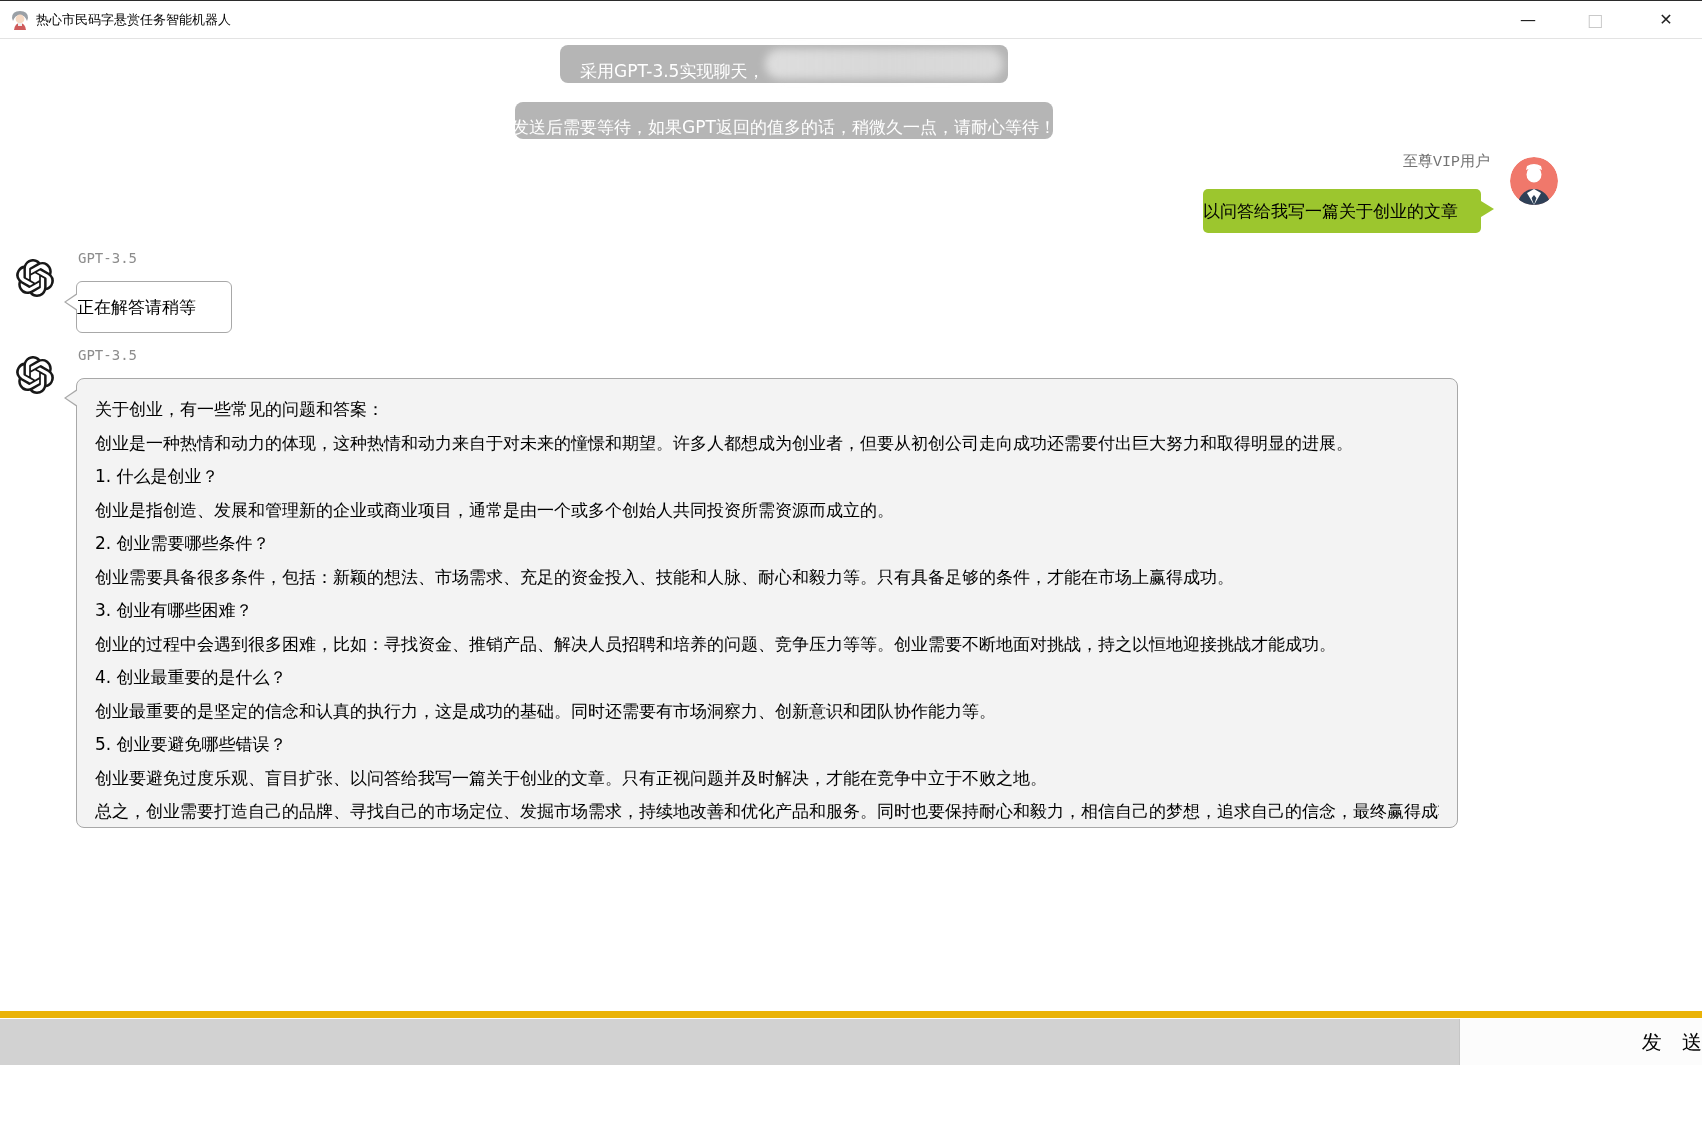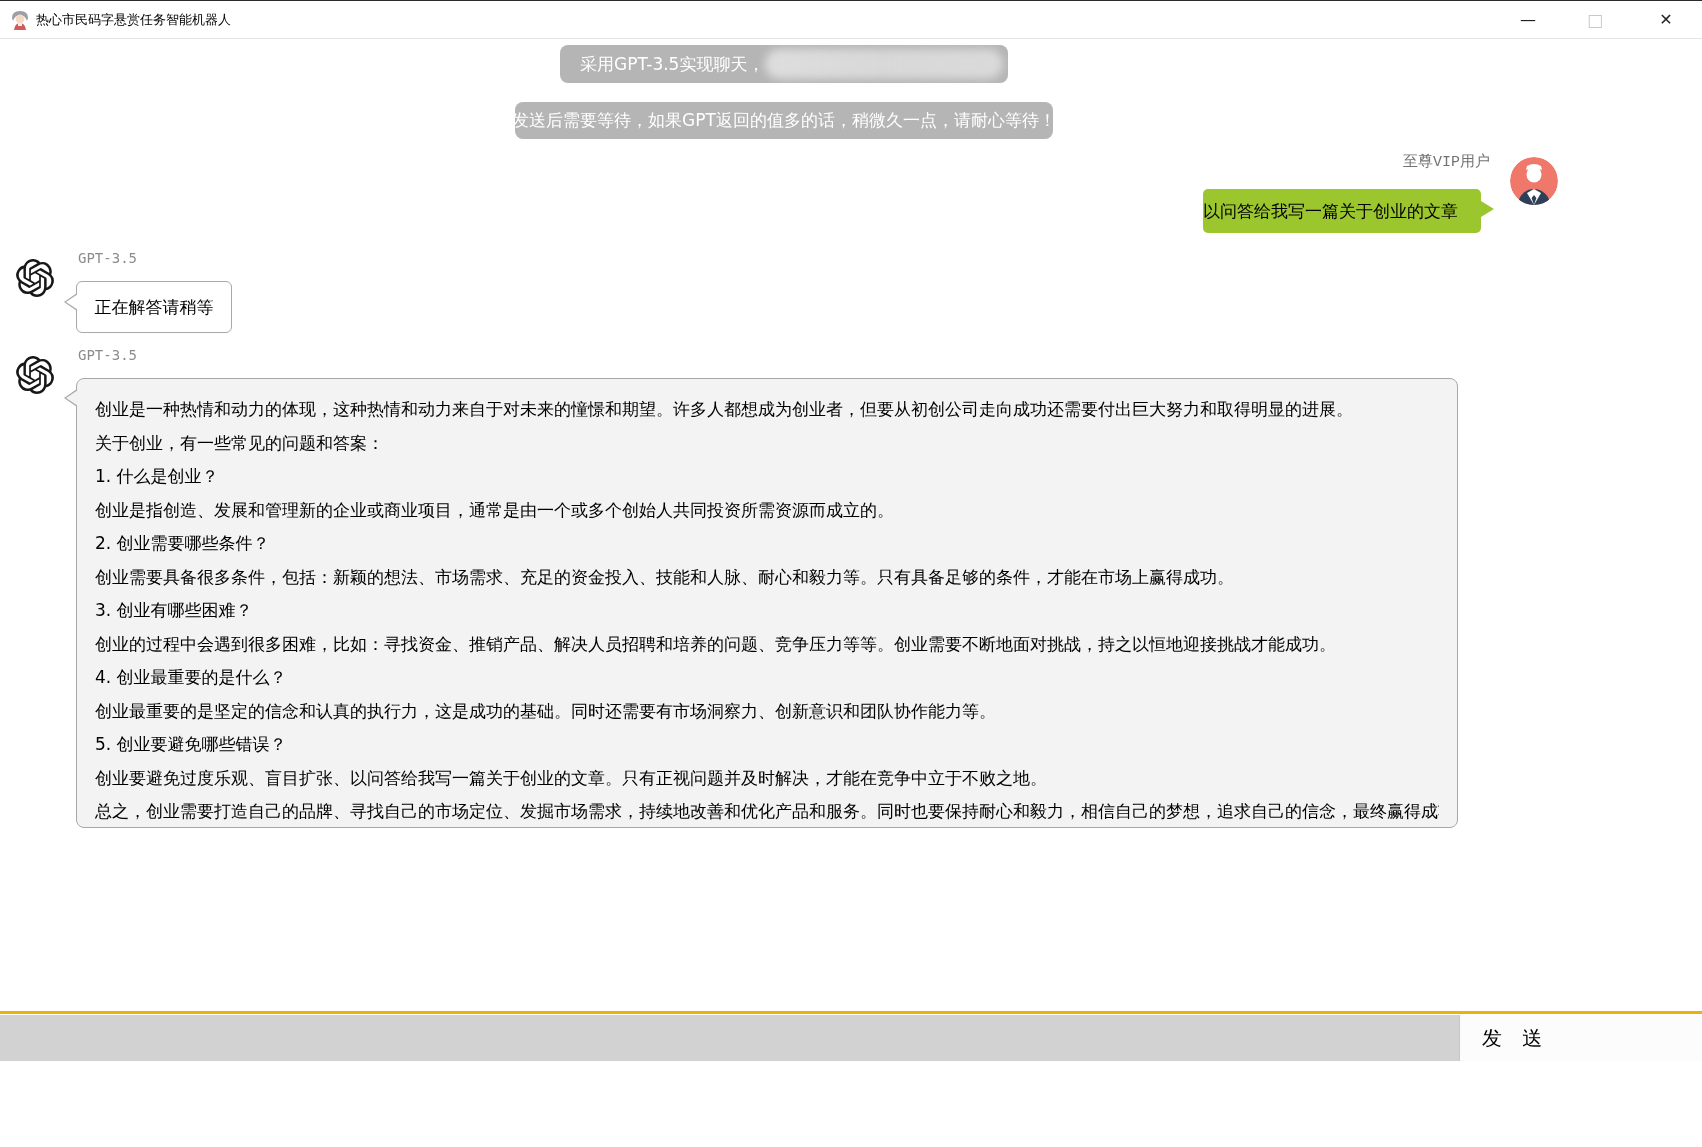--- a/index.html
+++ b/index.html
@@ -26,21 +26,21 @@
     position:absolute; top:0; width:46px; height:38px; text-align:center;
     line-height:38px; cursor:default; user-select:none;
   }
   .ctrl.min   { left:1505px; font-size:16px; color:#222; }
   .ctrl.max   { left:1572px; font-size:17px; color:#c9c9c9; }
   .ctrl.close { left:1643px; font-size:16px; color:#222; }
   
   .notice {
     position:absolute; background:#b5b5b5; color:#ffffff;
     border-radius:8px; font-size:17px; white-space:nowrap;
-    display:flex; align-items:center;
+    display:flex; align-items:flex-end;
   }
   .notice.n1 { left:560px; top:44px;  width:448px; height:38px; padding-left:20px; }
   .notice.n2 { left:515px; top:101px; width:538px; height:37px; justify-content:center; }
   .redact {
     position:absolute; left:205px; top:4px; width:238px; height:30px;
     background:linear-gradient(90deg, rgba(255,255,255,.55), rgba(235,235,235,.65), rgba(255,255,255,.5));
     border-radius:15px; filter:blur(4px);
   }
   
   .user-label {
@@ -68,21 +68,21 @@
     position:absolute; left:78px; font-size:14px; color:#8c8c8c;
     font-family:"DejaVu Sans Mono","Liberation Mono",monospace;
   }
   .lbl1 { top:249px; }
   .lbl2 { top:346px; }
   .bot-bubble {
     position:absolute; border:1px solid #a8a8a8; border-radius:6px;
   }
   .bubble-small {
     left:76px; top:280px; width:156px; height:52px; background:#ffffff;
-    display:flex; align-items:center; justify-content:center;
+    display:flex; align-items:center; justify-content:flex-start;
     font-size:17px; color:#000; white-space:nowrap;
   }
   .bubble-big {
     left:76px; top:377px; width:1382px; height:450px; background:#f3f3f3;
     border-radius:8px; padding:14px 18px 0 18px;
   }
   .bubble-big .msg-line {
     height:33.5px; line-height:33.5px; font-size:17px; color:#000;
     white-space:nowrap; overflow:hidden;
   }
@@ -94,21 +94,22 @@
   .tail-in {
     border-top:8px solid transparent; border-bottom:8px solid transparent;
   }
   .ts-out { left:-13px; top:11px; }
   .ts-in  { left:-11px; top:12px; border-right:12px solid #ffffff; }
   .tb-out { left:-13px; top:10px; }
   .tb-in  { left:-11px; top:11px; border-right:12px solid #f3f3f3; }
   
   .composer {
     position:absolute; left:0; top:1010px; width:1702px; height:47px;
-    border-top:3px solid #eab308;
+    border-top:7px solid #eab308;
+    text-align:right;
   }
   .input-strip {
     position:absolute; left:0; top:1px; width:1459px; height:46px;
     background:#d2d2d2;
   }
   .send-button {
     position:absolute; left:1459px; top:1px; width:243px; height:46px;
     background:#fcfcfc; border-left:1px solid #c6c6c6;
     font-size:20px; color:#000; line-height:46px; padding-left:22px;
     word-spacing:14px; cursor:pointer;
@@ -164,22 +165,22 @@
   <span>正在解答请稍等</span>
 </div>
 
 <svg class="openai-logo logo2" viewBox="0 0 24 24">
   <path fill="#181818" d="M22.2819 9.8211a5.9847 5.9847 0 0 0-.5157-4.9108 6.0462 6.0462 0 0 0-6.5098-2.9A6.0651 6.0651 0 0 0 4.9807 4.1818a5.9847 5.9847 0 0 0-3.9977 2.9 6.0462 6.0462 0 0 0 .7427 7.0966 5.98 5.98 0 0 0 .511 4.9107 6.051 6.051 0 0 0 6.5146 2.9001A5.9847 5.9847 0 0 0 13.2599 24a6.0557 6.0557 0 0 0 5.7718-4.2058 5.9894 5.9894 0 0 0 3.9977-2.9001 6.0557 6.0557 0 0 0-.7475-7.073zm-9.022 12.6081a4.4755 4.4755 0 0 1-2.8764-1.0408l.1419-.0804 4.7783-2.7582a.7948.7948 0 0 0 .3927-.6813v-6.7369l2.02 1.1686a.071.071 0 0 1 .038.052v5.5826a4.504 4.504 0 0 1-4.4945 4.4944zm-9.6607-4.1254a4.4708 4.4708 0 0 1-.5346-3.0137l.142.0852 4.783 2.7582a.7712.7712 0 0 0 .7806 0l5.8428-3.3685v2.3324a.0804.0804 0 0 1-.0332.0615L9.74 19.9502a4.4992 4.4992 0 0 1-6.1408-1.6464zM2.3408 7.8956a4.485 4.485 0 0 1 2.3655-1.9728V11.6a.7664.7664 0 0 0 .3879.6765l5.8144 3.3543-2.0201 1.1685a.0757.0757 0 0 1-.071 0l-4.8303-2.7865A4.504 4.504 0 0 1 2.3408 7.8956zm16.5963 3.8558L13.1038 8.364 15.1192 7.2a.0757.0757 0 0 1 .071 0l4.8303 2.7913a4.4944 4.4944 0 0 1-.6765 8.1042v-5.6772a.79.79 0 0 0-.407-.667zm2.0107-3.0231l-.142-.0852-4.7735-2.7818a.7759.7759 0 0 0-.7854 0L9.409 9.2297V6.8974a.0662.0662 0 0 1 .0284-.0615l4.8303-2.7866a4.4992 4.4992 0 0 1 6.6802 4.66zM8.3065 12.863l-2.02-1.1638a.0804.0804 0 0 1-.038-.0567V6.0742a4.4992 4.4992 0 0 1 7.3757-3.4537l-.142.0805L8.704 5.459a.7948.7948 0 0 0-.3927.6813zm1.0976-2.3654l2.602-1.4998 2.6069 1.4998v2.9994l-2.5974 1.4997-2.6067-1.4997Z"></path>
 </svg>
 <span class="gpt-label lbl2">GPT-3.5</span>
 <div class="bot-bubble bubble-big">
   <i class="tail-out tb-out"></i>
   <i class="tail-in tb-in"></i>
+  <div class="msg-line">关于创业，有一些常见的问题和答案：</div>
   <div class="msg-line">创业是一种热情和动力的体现，这种热情和动力来自于对未来的憧憬和期望。许多人都想成为创业者，但要从初创公司走向成功还需要付出巨大努力和取得明显的进展。</div>
-  <div class="msg-line">关于创业，有一些常见的问题和答案：</div>
   <div class="msg-line">1.  什么是创业？</div>
   <div class="msg-line">创业是指创造、发展和管理新的企业或商业项目，通常是由一个或多个创始人共同投资所需资源而成立的。</div>
   <div class="msg-line">2.  创业需要哪些条件？</div>
   <div class="msg-line">创业需要具备很多条件，包括：新颖的想法、市场需求、充足的资金投入、技能和人脉、耐心和毅力等。只有具备足够的条件，才能在市场上赢得成功。</div>
   <div class="msg-line">3.  创业有哪些困难？</div>
   <div class="msg-line">创业的过程中会遇到很多困难，比如：寻找资金、推销产品、解决人员招聘和培养的问题、竞争压力等等。创业需要不断地面对挑战，持之以恒地迎接挑战才能成功。</div>
   <div class="msg-line">4.  创业最重要的是什么？</div>
   <div class="msg-line">创业最重要的是坚定的信念和认真的执行力，这是成功的基础。同时还需要有市场洞察力、创新意识和团队协作能力等。</div>
   <div class="msg-line">5.  创业要避免哪些错误？</div>
   <div class="msg-line">创业要避免过度乐观、盲目扩张、以问答给我写一篇关于创业的文章。只有正视问题并及时解决，才能在竞争中立于不败之地。</div>

